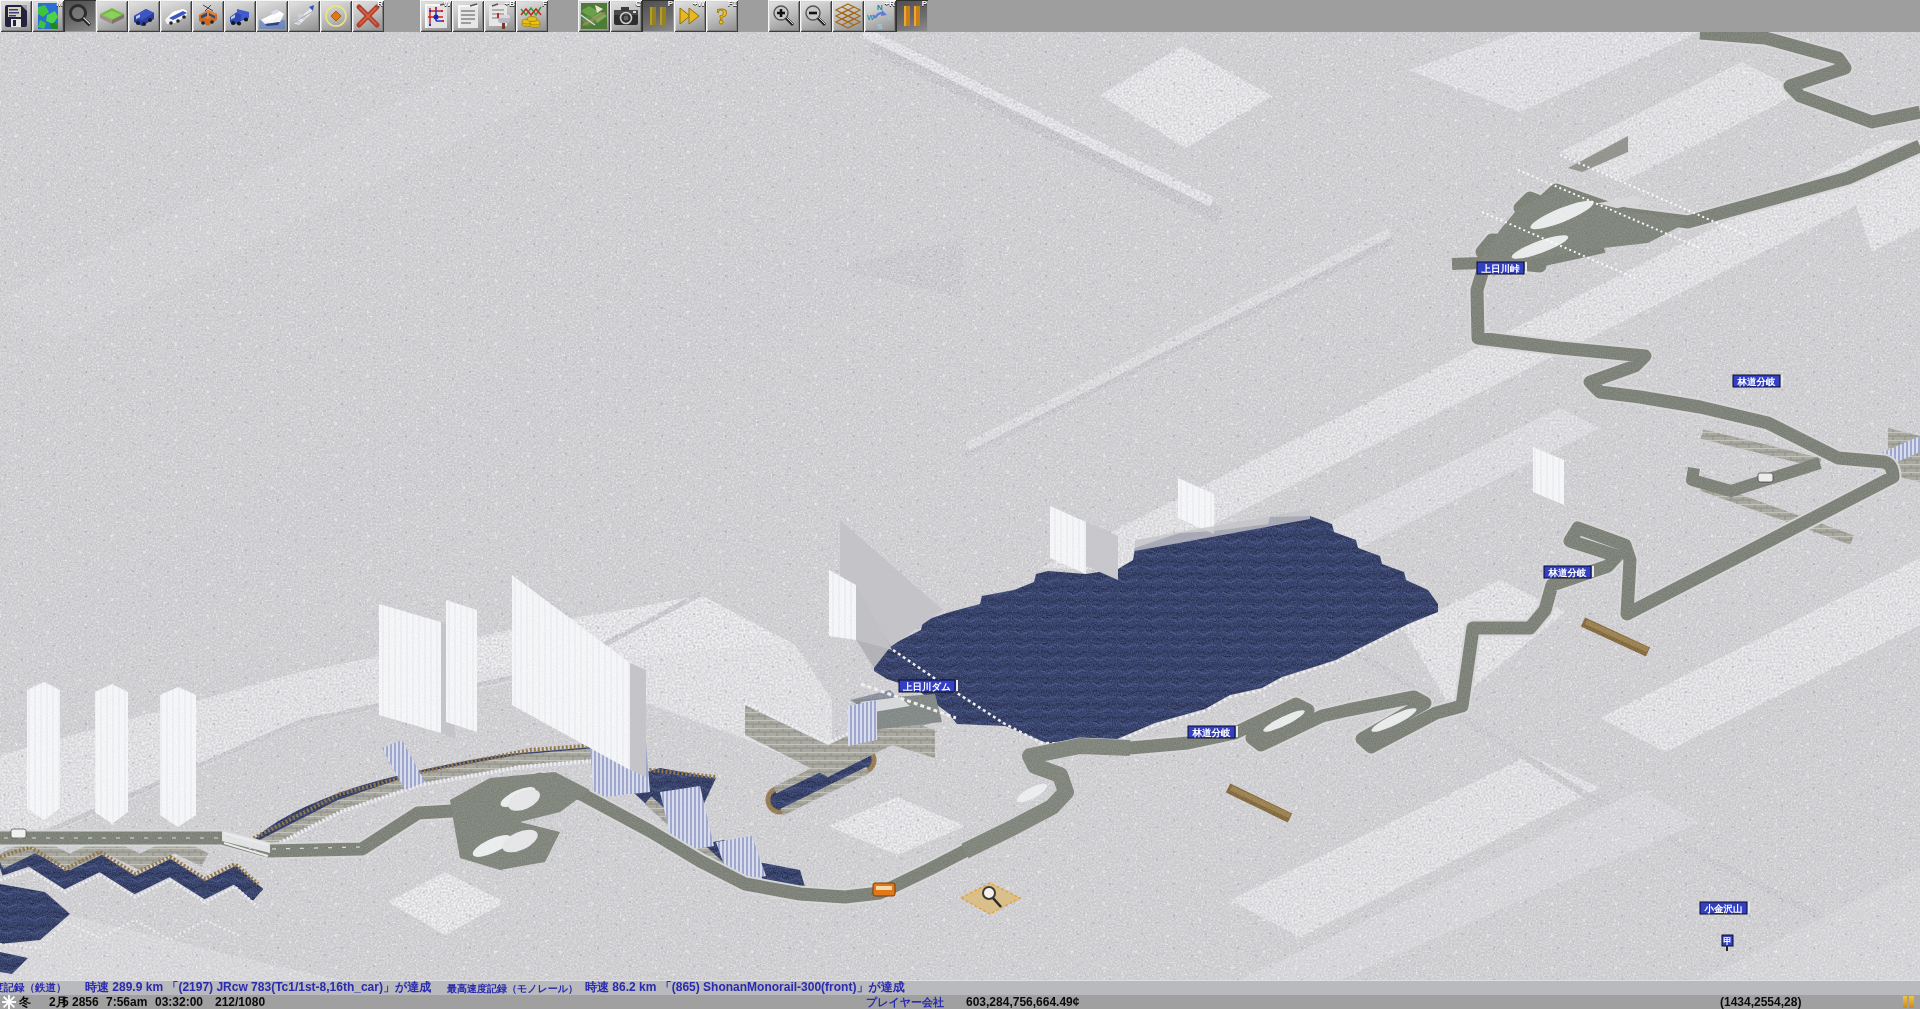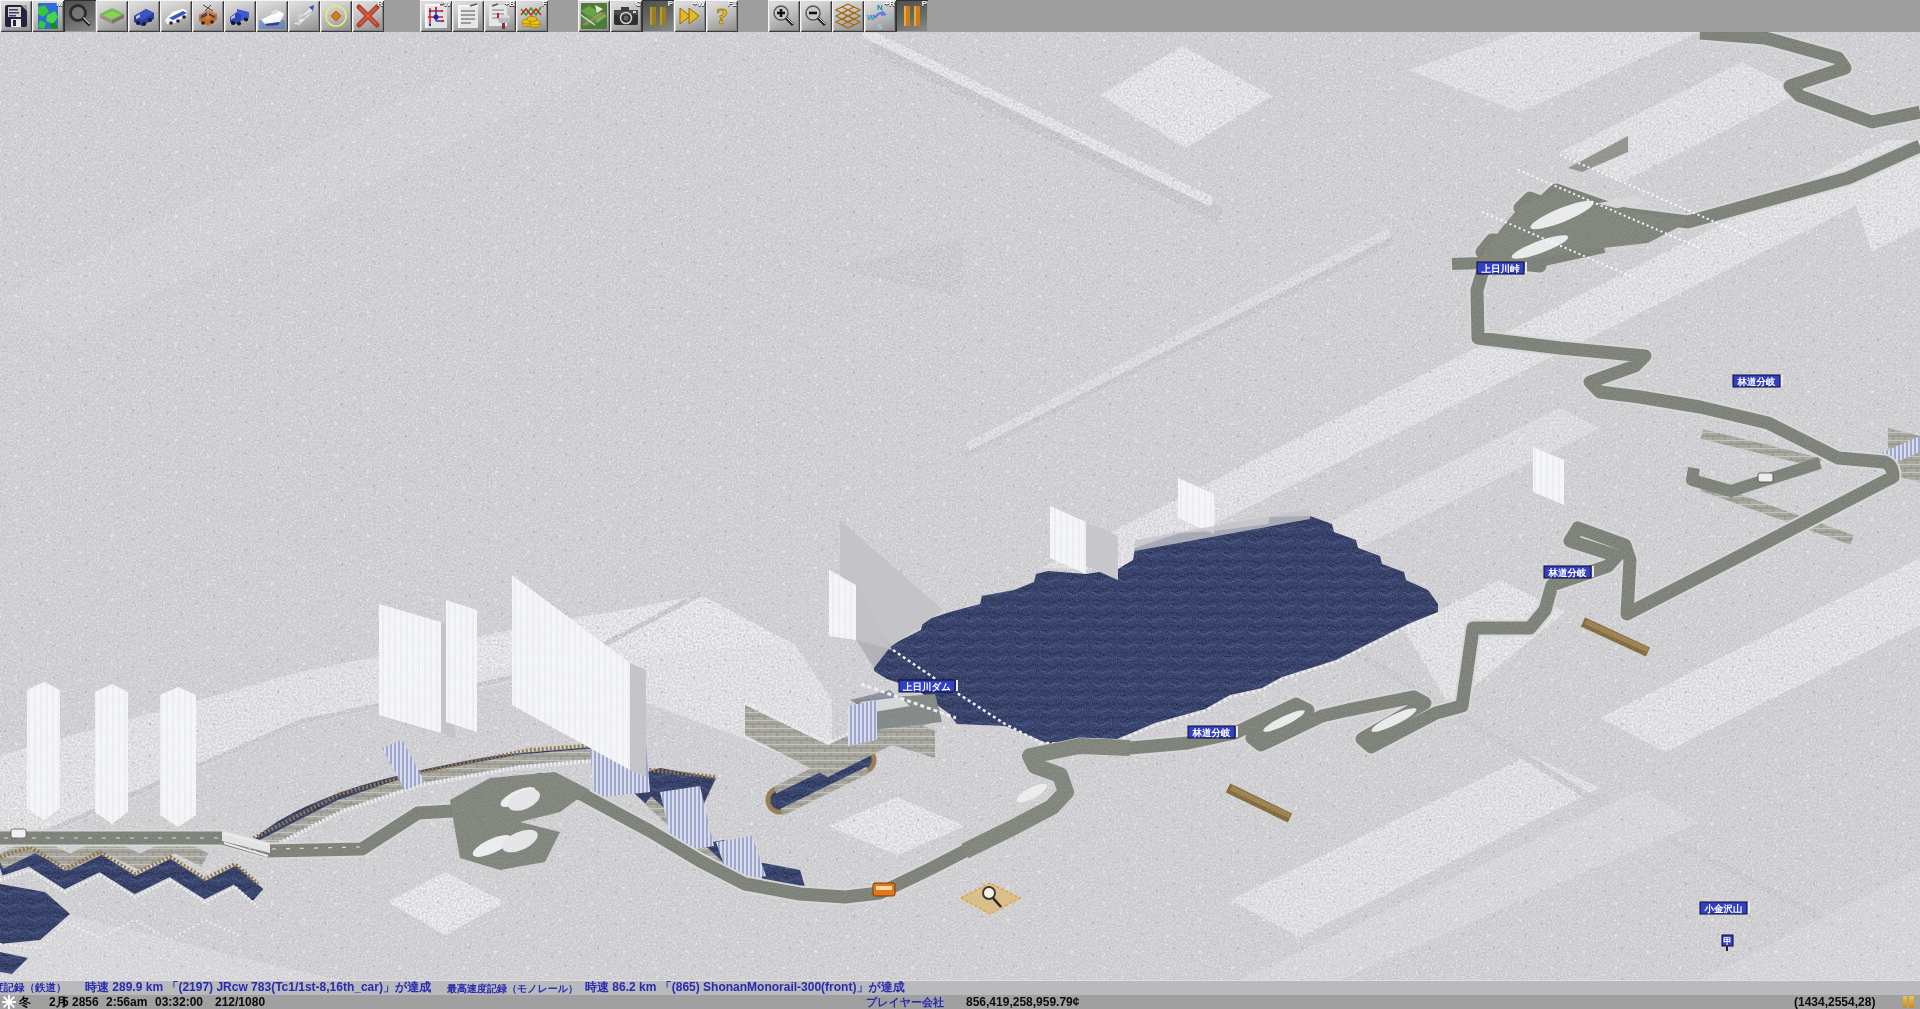--- a/index.html
+++ b/index.html
@@ -516,20 +516,20 @@
         <g stroke="#ffffff" stroke-width="1.7">
           <line x1="6.5" y1="0" x2="6.5" y2="13"></line>
           <line x1="0" y1="6.5" x2="13" y2="6.5"></line>
           <line x1="1.5" y1="1.5" x2="11.5" y2="11.5"></line>
           <line x1="11.5" y1="1.5" x2="1.5" y2="11.5"></line>
         </g>
       </svg>
 <span class="sb" style="left:19px">冬</span>
 <span class="sb" style="left:49px">2月</span>
 <span class="sb" style="left:62px">5 2856</span>
-<span class="sb" style="left:106px">2:56am</span>
+<span class="sb" style="left:106px">7:56am</span>
 <span class="sb" style="left:155px">03:32:00</span>
 <span class="sb" style="left:215px">212/1080</span>
 <span class="sb" style="left:866px;color:#2a2aae;font-size:11px">プレイヤー会社</span>
-<span class="sb" style="left:966px">856,419,258,959.79¢</span>
-<span class="sb" style="left:1794px">(1434,2554,28)</span>
+<span class="sb" style="left:966px">603,284,756,664.49¢</span>
+<span class="sb" style="left:1720px">(1434,2554,28)</span>
 <span class="sb" style="left:1903px;top:1px;width:11px;height:12px;background:linear-gradient(#f5c53c,#c98a1e)"><span style="position:absolute;left:4px;top:0;width:2px;height:12px;background:#a0a0a0"></span></span>
 </div>
 </div>
 </body></html>

